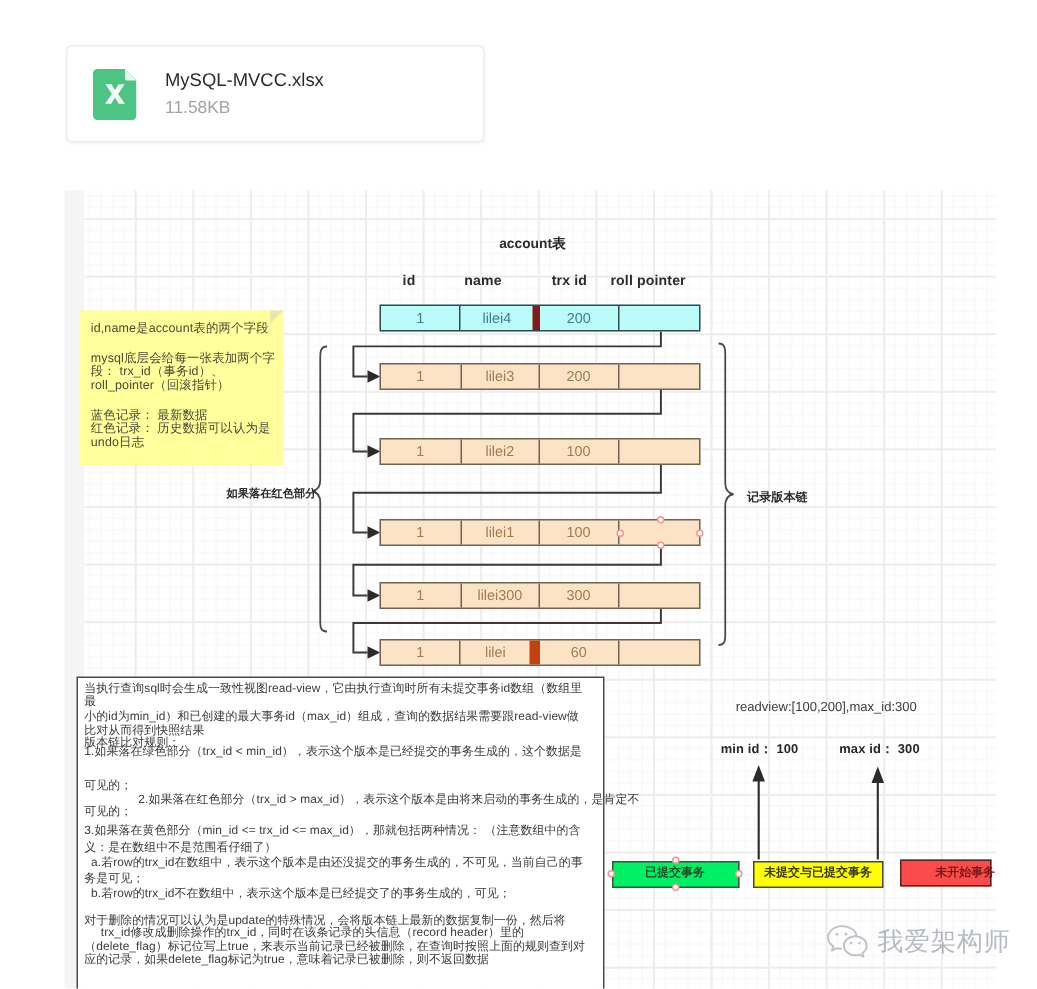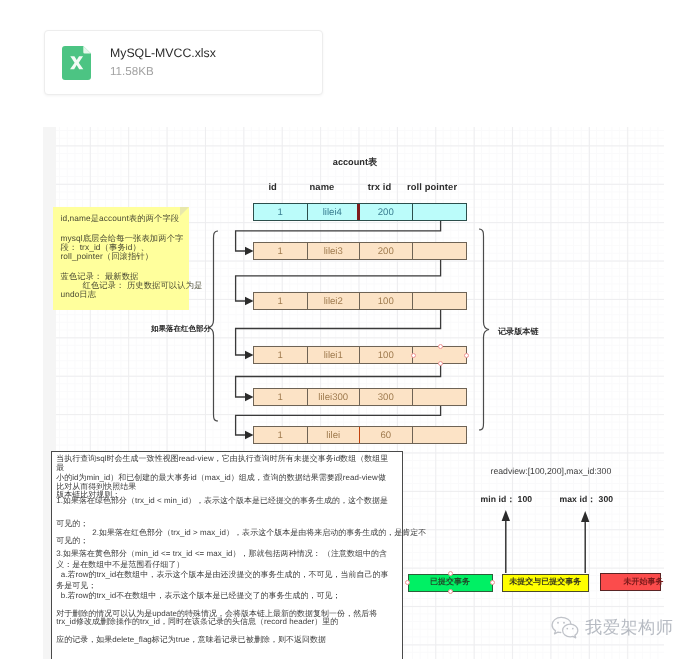--- a/index.html
+++ b/index.html
@@ -104,21 +104,21 @@
 <path d="M 253.5 435 L 245 430.8 L 245 439.2 Z" fill="#2b2b2b"></path>
 <path d="M 218 231 C 213 231 213.5 236 213.5 240 L 213.5 320 C 213.5 325 211 327 208 327.5 C 211 328 213.5 330 213.5 335 L 213.5 412 C 213.5 417 213 421 218 421" fill="none" stroke="#4a4a4a" stroke-width="1.2"></path>
 <path d="M 479 229 C 484 229 483.5 234 483.5 238 L 483.5 322 C 483.5 327 486 329 489 329.5 C 486 330 483.5 332 483.5 337 L 483.5 421 C 483.5 426 484 430 479 430" fill="none" stroke="#4a4a4a" stroke-width="1.2"></path>
 <path d="M 505.8 573 L 505.8 518" fill="none" stroke="#2b2b2b" stroke-width="1.4"></path>
 <path d="M 505.8 510 L 501.6 521 L 510 521 Z" fill="#2b2b2b"></path>
 <path d="M 585.2 573 L 585.2 519" fill="none" stroke="#2b2b2b" stroke-width="1.4"></path>
 <path d="M 585.2 511 L 581 522 L 589.4 522 Z" fill="#2b2b2b"></path>
 </svg>
 <div class="rowbox" style="left:253px;top:203px;width:214px;height:18px;background:#bbfcfa;border:1.4px solid #2c4f4c;">
 <div class="cell" style="width:54px;border-right:1px solid #2c4f4c;color:#3a7e91;">1</div>
-<div class="cell" style="width:53px;border-right:3px solid #7f1d1d;color:#3a7e91;">lilei4</div>
+<div class="cell" style="width:53px;border-right:5px solid #7f1d1d;color:#3a7e91;">lilei4</div>
 <div class="cell" style="width:53px;border-right:1px solid #2c4f4c;color:#3a7e91;">200</div>
 <div class="cell" style="width:54px;color:#3a7e91;"></div>
 </div>
 <div class="rowbox" style="left:253px;top:242px;width:214px;height:18px;background:#fce3c6;border:1.4px solid #6e6355;">
 <div class="cell" style="width:54px;border-right:1px solid #6e6355;color:#a07c50;">1</div>
 <div class="cell" style="width:53px;border-right:1px solid #6e6355;color:#a07c50;">lilei3</div>
 <div class="cell" style="width:53px;border-right:1px solid #6e6355;color:#a07c50;">200</div>
 <div class="cell" style="width:54px;color:#a07c50;"></div>
 </div>
 <div class="rowbox" style="left:253px;top:292px;width:214px;height:18px;background:#fce3c6;border:1.4px solid #6e6355;">
@@ -134,58 +134,59 @@
 <div class="cell" style="width:54px;color:#a07c50;"></div>
 </div>
 <div class="rowbox" style="left:253px;top:388px;width:214px;height:18px;background:#fce3c6;border:1.4px solid #6e6355;">
 <div class="cell" style="width:54px;border-right:1px solid #6e6355;color:#a07c50;">1</div>
 <div class="cell" style="width:53px;border-right:1px solid #6e6355;color:#a07c50;">lilei300</div>
 <div class="cell" style="width:53px;border-right:1px solid #6e6355;color:#a07c50;">300</div>
 <div class="cell" style="width:54px;color:#a07c50;"></div>
 </div>
 <div class="rowbox" style="left:253px;top:426px;width:214px;height:18px;background:#fce3c6;border:1.4px solid #6e6355;">
 <div class="cell" style="width:54px;border-right:1px solid #6e6355;color:#a07c50;">1</div>
-<div class="cell" style="width:53px;border-right:1px solid #c2410c;color:#a07c50;">lilei</div>
+<div class="cell" style="width:53px;border-right:7px solid #c2410c;color:#a07c50;">lilei</div>
 <div class="cell" style="width:53px;border-right:1px solid #6e6355;color:#a07c50;">60</div>
 <div class="cell" style="width:54px;color:#a07c50;"></div>
 </div>
 <div class="handle" style="left:411.1px;top:352.6px;"></div>
 <div class="handle" style="left:437.7px;top:343.9px;"></div>
 <div class="handle" style="left:464.3px;top:352.6px;"></div>
 <div class="handle" style="left:437.7px;top:360.7px;"></div>
 <div class="brlabel" style="left:151px;top:324px;font-size:7.5px;">如果落在红色部分</div>
 <div class="brlabel" style="left:498px;top:326.5px;font-weight:bold;">记录版本链</div>
 </div>
 <div id="sticky">
 <div class="fold"></div>
 <div class="ln" style="top:6px;">id,name是account表的两个字段</div>
 <div class="ln" style="top:25.5px;">mysql底层会给每一张表加两个字</div>
 <div class="ln" style="top:35px;">段： trx_id（事务id）、</div>
 <div class="ln" style="top:44px;">roll_pointer（回滚指针）</div>
 <div class="ln" style="top:64px;">蓝色记录： 最新数据</div>
-<div class="ln" style="top:73px;margin-left:22px;">红色记录： 历史数据可以认为是</div>
+<div class="ln" style="top:73px;">红色记录： 历史数据可以认为是</div>
 <div class="ln" style="top:82px;">undo日志</div>
 </div>
 <div id="notebox">
 <div class="ln" style="top:2px;">当执行查询sql时会生成一致性视图read-view，它由执行查询时所有未提交事务id数组（数组里</div>
 <div class="ln" style="top:11px;">最</div>
 <div class="ln" style="top:20.7px;">小的id为min_id）和已创建的最大事务id（max_id）组成，查询的数据结果需要跟read-view做</div>
 <div class="ln" style="top:30.3px;">比对从而得到快照结果</div>
 <div class="ln" style="top:38px;">版本链比对规则：</div>
 <div class="ln" style="top:44px;text-align:right;">1.如果落在绿色部分（trx_id &lt; min_id），表示这个版本是已经提交的事务生成的，这个数据是</div>
 <div class="ln" style="top:67.3px;">可见的；</div>
 <div class="ln" style="top:76px;margin-left:36px;">2.如果落在红色部分（trx_id &gt; max_id），表示这个版本是由将来启动的事务生成的，是肯定不</div>
 <div class="ln" style="top:84px;">可见的；</div>
 <div class="ln" style="top:96.5px;">3.如果落在黄色部分（min_id &lt;= trx_id &lt;= max_id），那就包括两种情况： （注意数组中的含</div>
 <div class="ln" style="top:108px;">义：是在数组中不是范围看仔细了）</div>
 <div class="ln" style="top:118px;">  a.若row的trx_id在数组中，表示这个版本是由还没提交的事务生成的，不可见，当前自己的事</div>
 <div class="ln" style="top:128.8px;">务是可见；</div>
 <div class="ln" style="top:138.5px;">  b.若row的trx_id不在数组中，表示这个版本是已经提交了的事务生成的，可见；</div>
 <div class="ln" style="top:157px;">对于删除的情况可以认为是update的特殊情况，会将版本链上最新的数据复制一份，然后将</div>
-<div class="ln" style="top:165.1px;">trx_id修改成删除操作的trx_id，同时在该条记录的头信息（record header）里的</div>
+<div class="ln" style="top:165.1px;margin-left:11px;">trx_id修改成删除操作的trx_id，同时在该条记录的头信息（record header）里的</div>
+<div class="ln" style="top:174.3px;">（delete_flag）标记位写上true，来表示当前记录已经被删除，在查询时按照上面的规则查到对</div>
 <div class="ln" style="top:183px;">应的记录，如果delete_flag标记为true，意味着记录已被删除，则不返回数据</div>
 </div>
 <div class="rvtitle" style="left:490.5px;top:465.5px;">readview:[100,200],max_id:300</div>
 <div class="rvlab" style="left:480.5px;top:493.5px;">min id： 100</div>
 <div class="rvlab" style="left:559.5px;top:493.5px;">max id： 300</div>
 <div class="legbox" style="left:407.5px;top:573.5px;width:85px;height:18px;background:#00f064;border:1.4px solid #2d5e3a;color:#1f4d2a;justify-content:center;padding-left:0px;">
 <span>已提交事务</span>
 </div>
 <div class="handle" style="left:405px;top:580px;"></div>
 <div class="handle" style="left:447.5px;top:571px;"></div>

